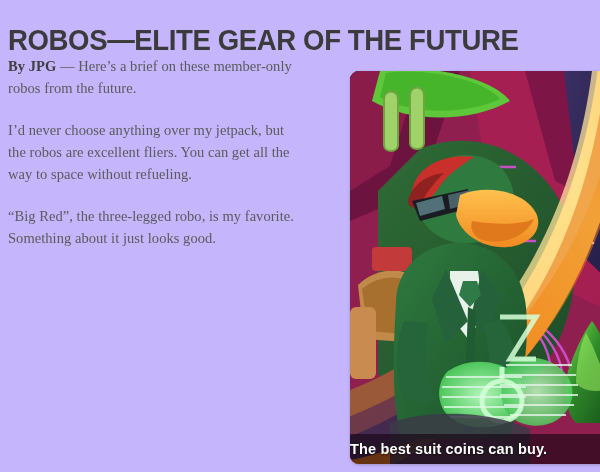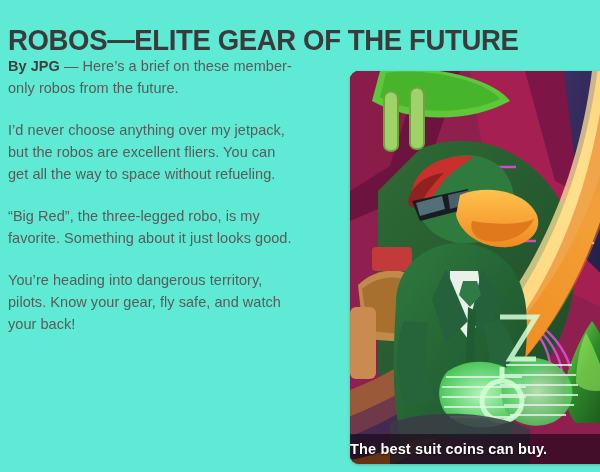--- a/index.html
+++ b/index.html
@@ -11,21 +11,21 @@
     height: 472px;
     overflow: hidden;
     background: #f1f1f1;
     font-family: "Liberation Sans", sans-serif;
     -webkit-font-smoothing: antialiased;
   }
   .page {
     position: relative;
     width: 600px;
     height: 472px;
-    background: #5eead4;
+    background: #c4b5fd;
     box-sizing: border-box;
   }
 
   
   .title {
     position: absolute;
     left: 8px;
     top: 2px;
     width: 584px;
     font-size: 29px;
@@ -45,20 +45,21 @@
     left: 8px;
     top: 55px;
     width: 292px;
   }
   .para {
     margin: 0 5px 20px 0;
     font-size: 14.5px;
     line-height: 22px;
     color: #5b5b5b;
     letter-spacing: 0.05px;
+    font-family: Liberation Serif, serif;
   }
   .para:last-child { margin-bottom: 0; }
   .byline-name {
     font-weight: bold;
     color: #3f3f3f;
   }
 
   
   .figure {
     position: absolute;
@@ -106,21 +107,20 @@
 
   <div class="article">
 
     <p class="para"><span class="byline-name">By JPG</span><span> — Here’s a brief on these member-only robos from the future.</span></p>
 
     <p class="para">I’d never choose anything over my jetpack, but the robos are excellent fliers. You can get all the way to space without refueling.</p>
 
 
     <p class="para">“Big Red”, the three-legged robo, is my favorite. Something about it just looks good.</p>
 
-    <p class="para">You’re heading into dangerous territory, pilots. Know your gear, fly safe, and watch your back!</p>
 
   </div>
 
   <figure class="figure">
     <div class="art">
       <svg viewBox="0 0 282 393" preserveAspectRatio="none" aria-hidden="true">
         <defs>
           <linearGradient id="gRim" x1="0" y1="1" x2="1" y2="0">
             <stop offset="0" stop-color="#f07c12"></stop>
             <stop offset="0.45" stop-color="#ffa829"></stop>

